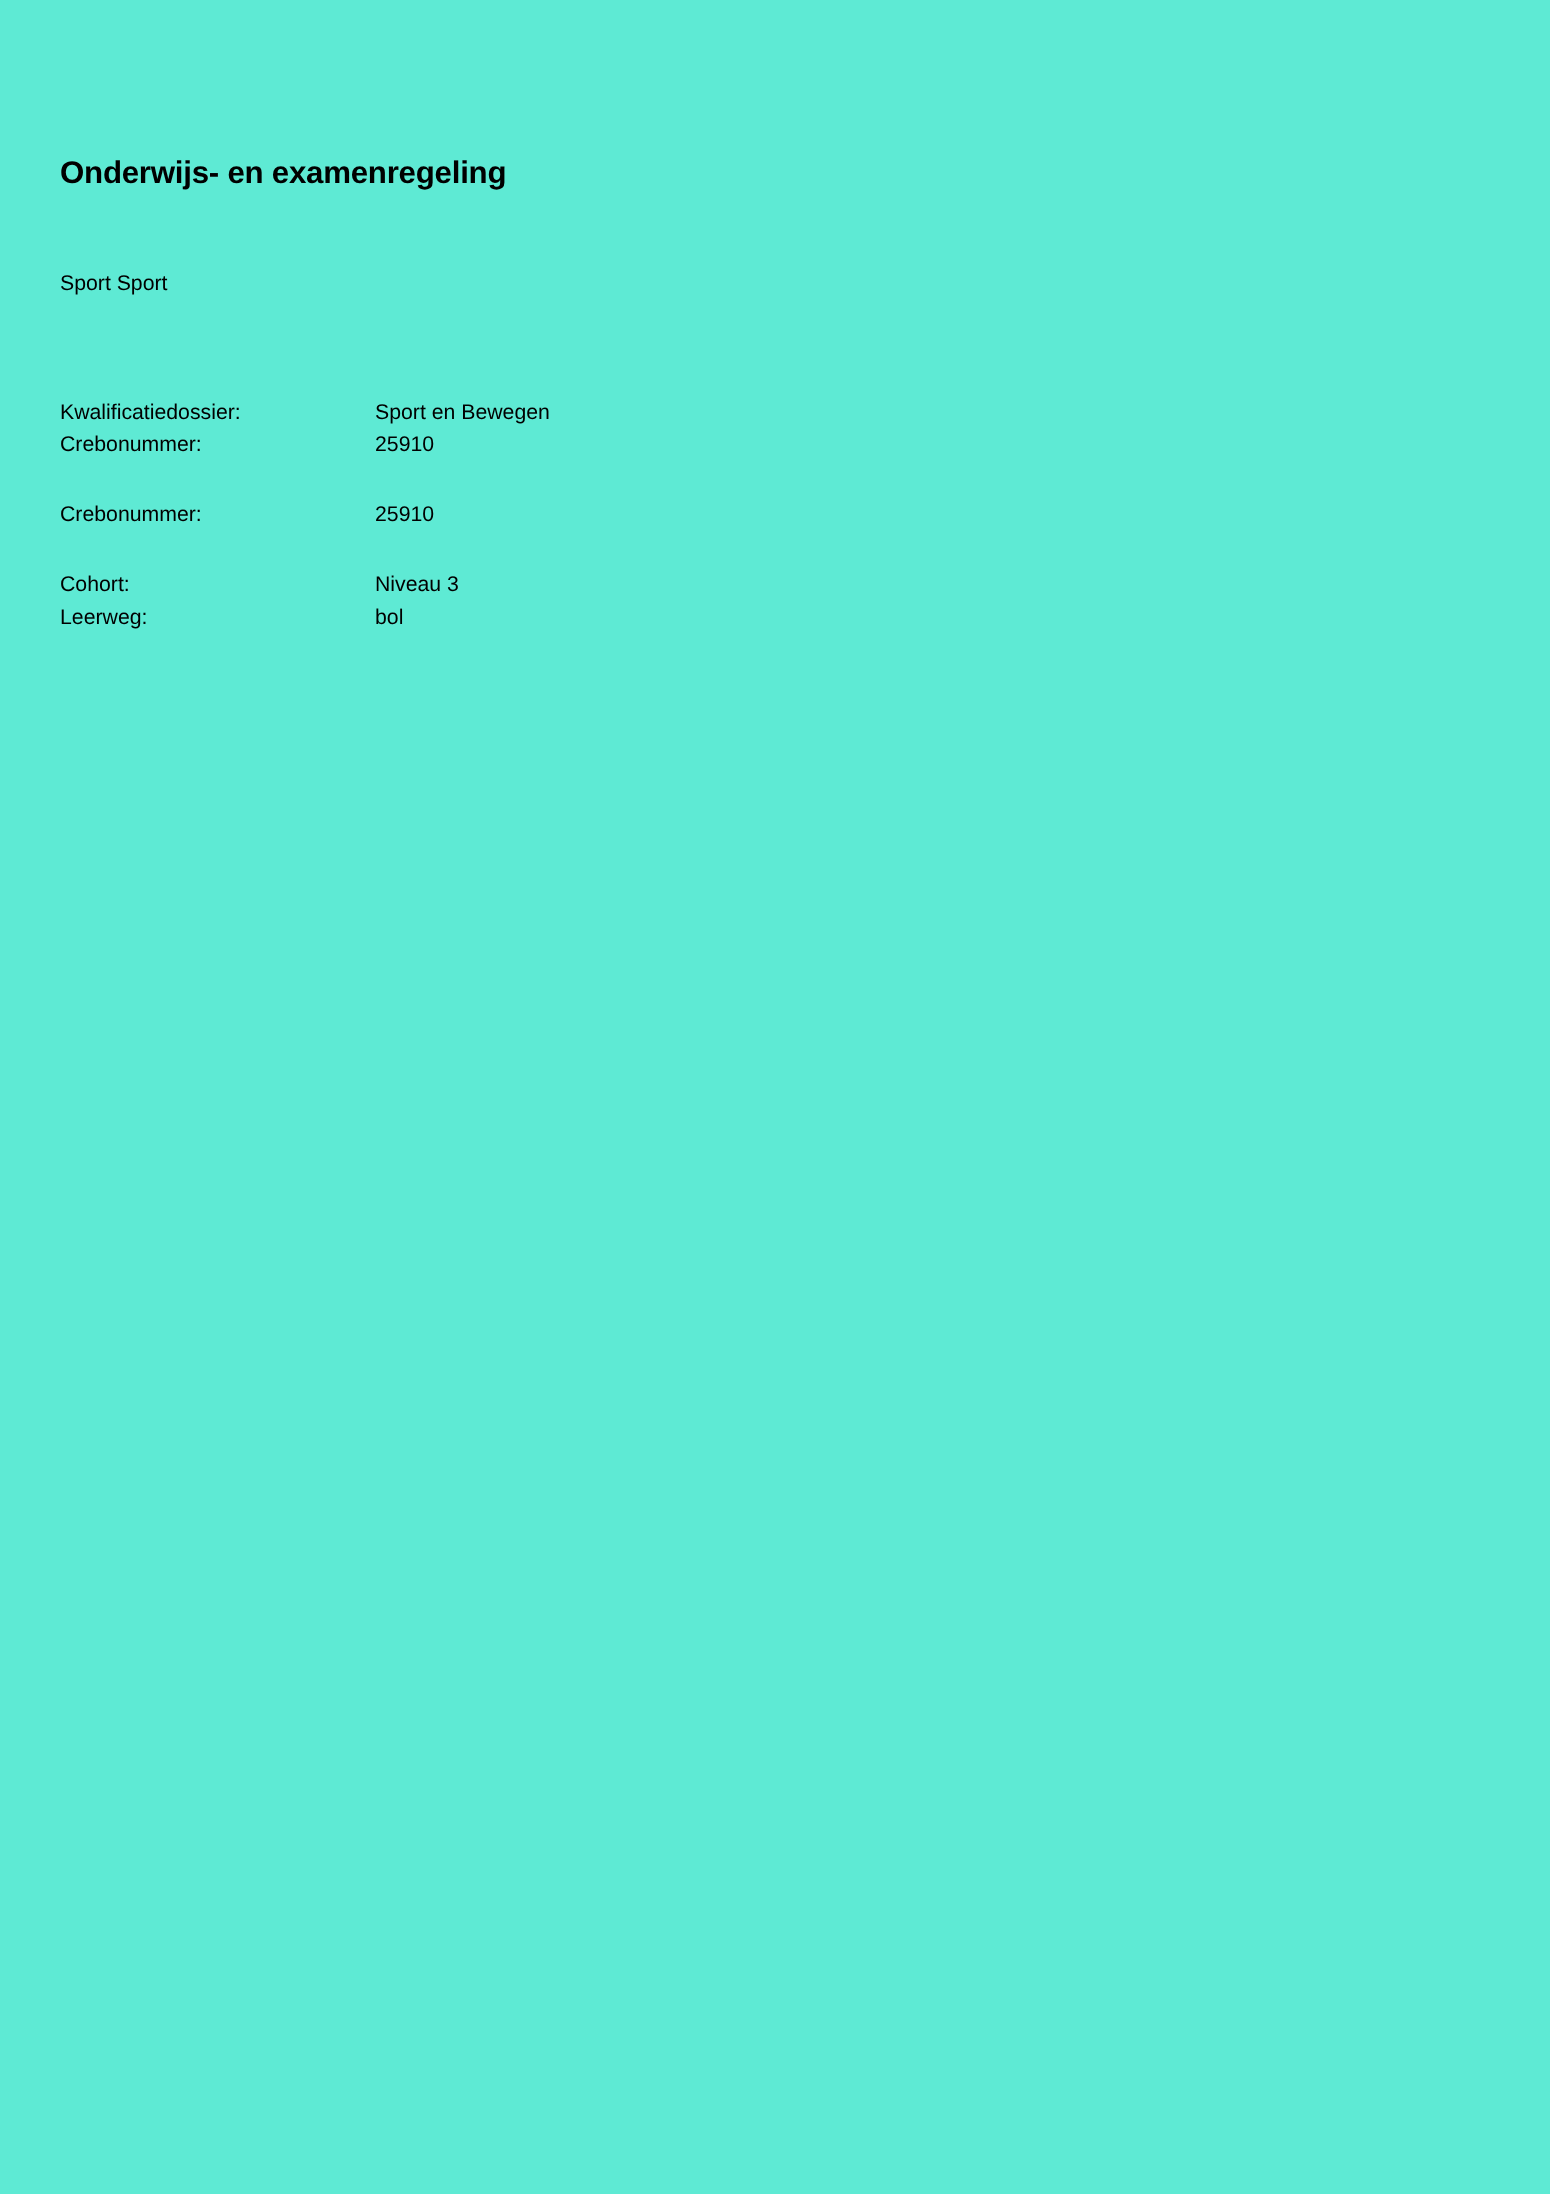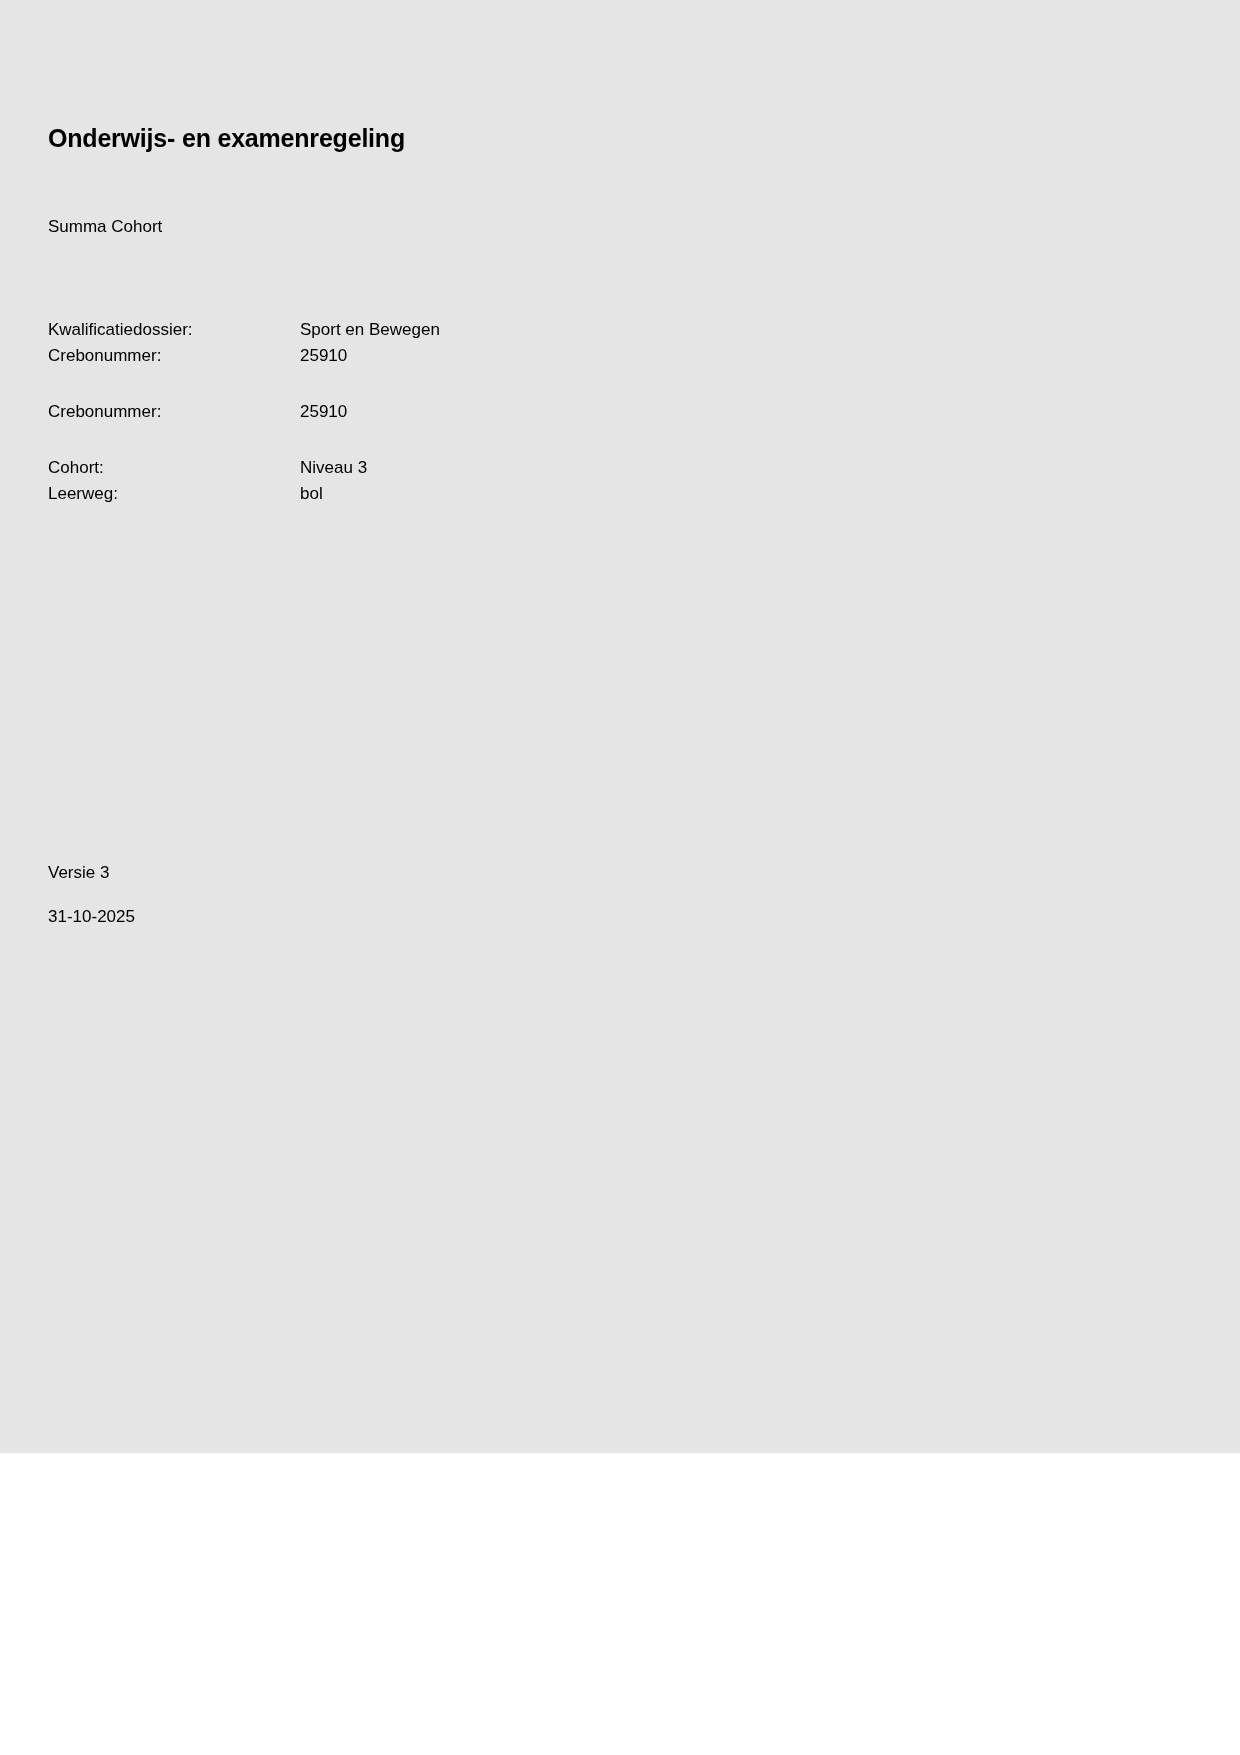--- a/index.html
+++ b/index.html
@@ -8,23 +8,23 @@
     padding: 0;
     background: #ffffff;
   }
   body {
     font-family: "Liberation Sans", sans-serif;
     color: #000000;
   }
   .page {
     position: relative;
     width: 1240px;
-    height: 1453px;
+    height: 1755px;
     margin: 0 auto;
-    background: #e5e5e5;
+    background: #5eead4;
     overflow: hidden;
     box-sizing: border-box;
   }
   .content {
     position: absolute;
     left: 48px;
     top: 0;
     width: 1100px;
   }
   .doc-title {
@@ -79,21 +79,21 @@
   }
 </style>
 </head>
 <body>
 
 <div class="page">
   <div class="content">
 
     <h1 class="doc-title">Onderwijs- en examenregeling</h1>
 
-    <p class="org-name">Summa Cohort</p>
+    <p class="org-name">Sport Sport</p>
 
     <div class="info-block">
 
       <div class="info-group">
         <div class="info-row">
           <span class="info-label">Kwalificatiedossier:</span>
           <span class="info-value">Sport en Bewegen</span>
         </div>
         <div class="info-row">
           <span class="info-label">Crebonummer:</span>
@@ -117,19 +117,15 @@
           <span class="info-label">Leerweg:</span>
           <span class="info-value">bol</span>
         </div>
       </div>
 
       <div class="info-group">
       </div>
 
     </div>
 
-    <div class="footer-block">
-      <p class="footer-version">Versie 3</p>
-      <p class="footer-date">31-10-2025</p>
-    </div>
 
   </div>
 </div>
 
 </body></html>

